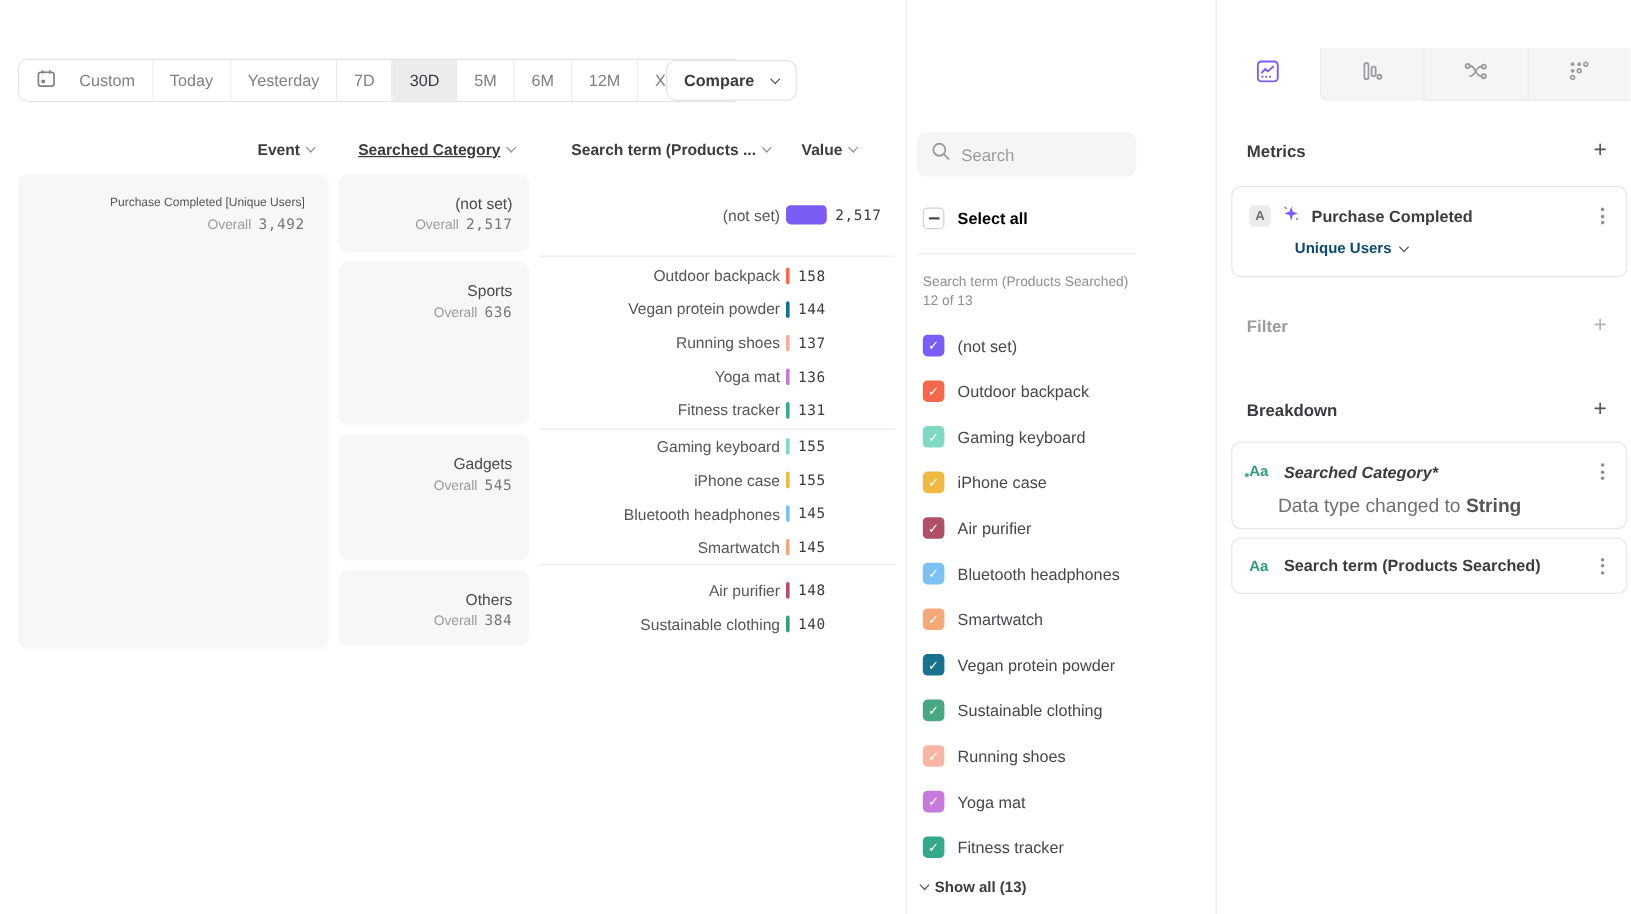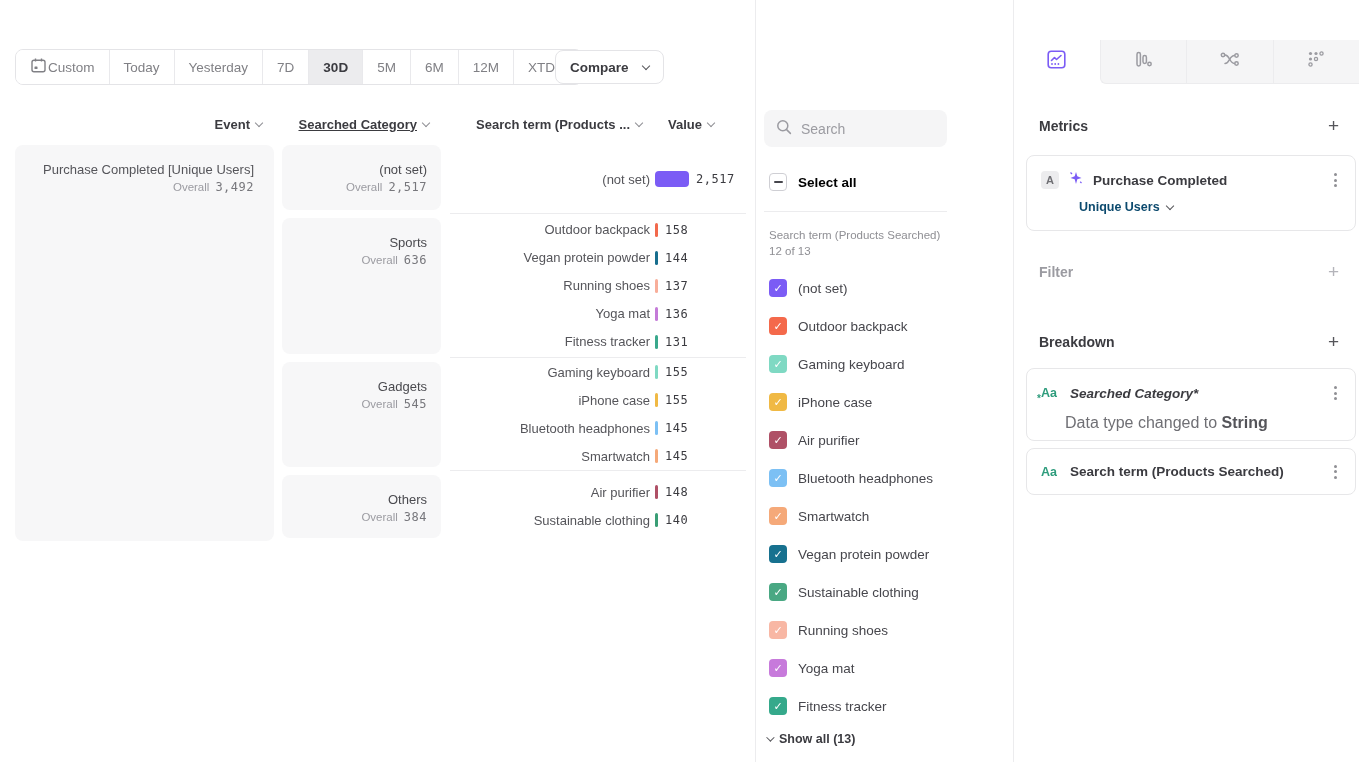--- a/index.html
+++ b/index.html
@@ -13,42 +13,42 @@
   .chev.dark { border-color:#55555a; }
   .mono { font-family:"DejaVu Sans Mono","Liberation Mono",monospace; letter-spacing:.5px; }
   .kebab { display:flex; flex-direction:column; gap:2.5px; padding:4px; cursor:pointer; }
   .kebab i { width:3px; height:3px; border-radius:50%; background:#8f8f94; }
   .plus { font-size:19px; font-weight:300; color:#55555a; line-height:14px; cursor:pointer; }
   .plus.light { color:#b4b4ba; }
 
   
   .date-group { position:absolute; left:15px; top:49px; height:36px; display:flex; align-items:stretch;
                 border:1px solid #e4e4e7; border-radius:8px; overflow:hidden; background:#fff; }
-  .date-item { display:flex; align-items:center; gap:1px; padding:0 14px; font-size:13.5px; color:#808085;
+  .date-item { display:flex; align-items:center; gap:19px; padding:0 14px; font-size:13.5px; color:#808085;
                border-right:1px solid #e9e9ec; cursor:pointer; white-space:nowrap; background:#fff; }
   .date-item:last-child { border-right:none; }
-  .date-item.selected { background:#ececee; color:#3b3b40; font-weight:700; }
+  .date-item.selected { background:#ececee; color:#3b3b40; font-weight:400; }
   .btn { position:absolute; height:34px; display:flex; align-items:center; gap:8px; padding:0 14px;
          border:1px solid #e4e4e7; border-radius:8px; background:#fff; font-size:13.5px; font-weight:600;
          color:#3b3b40; cursor:pointer; }
   .compare-btn { left:555px; top:50px; }
   .charttype-btn { left:863px; top:50px; }
 
   
   .tbl-header { position:absolute; left:0; top:112px; display:flex; height:24px; align-items:center;
                 font-size:13px; font-weight:600; color:#3b3b40; }
   .th { display:flex; align-items:center; justify-content:flex-end; cursor:pointer; white-space:nowrap; }
   .th-event { width:274px; padding-right:12px; }
   .th-cat { width:167px; padding-right:12px;text-decoration:underline; }
   .th-term { width:205px; padding-right:4px; }
   .th-value { justify-content:flex-end; margin-left:22px; }
 
   .event-box { position:absolute; left:15px; top:145px; width:259px; height:396px; background:#f7f7f8;
                border-radius:8px; padding:16px 20px 0 10px; text-align:right; }
-  .event-name { font-size:13px; color:#55555a; line-height:17px; }
+  .event-name { font-size:10px; color:#55555a; line-height:17px; }
   .overall-line { margin-top:2px; font-size:11.5px; color:#9b9ba1; }
   .overall-line b { font-weight:400; color:#77777c; font-size:12px; margin-left:6px; }
 
   .cat-col { position:absolute; left:282px; top:145px; width:159px; }
   .cat-slot { position:relative; }
   .cat-box { position:absolute; left:0; right:0; background:#f7f7f8; border-radius:8px;
              padding:16px 14px 0 8px; text-align:right; }
   .cat-name { font-size:13px; color:#4a4a4f; line-height:17px; }
 
   .term-col { position:absolute; left:450px; top:145px; width:296px; }

